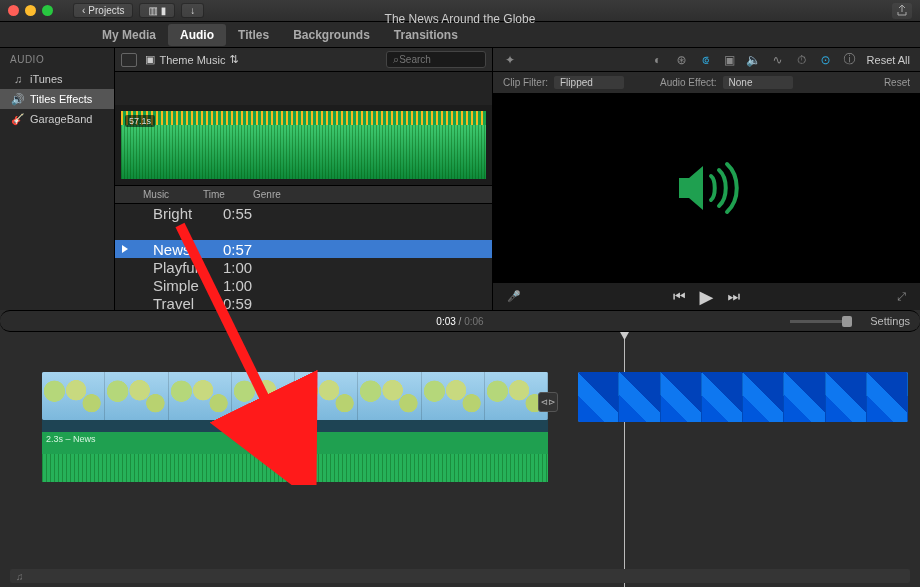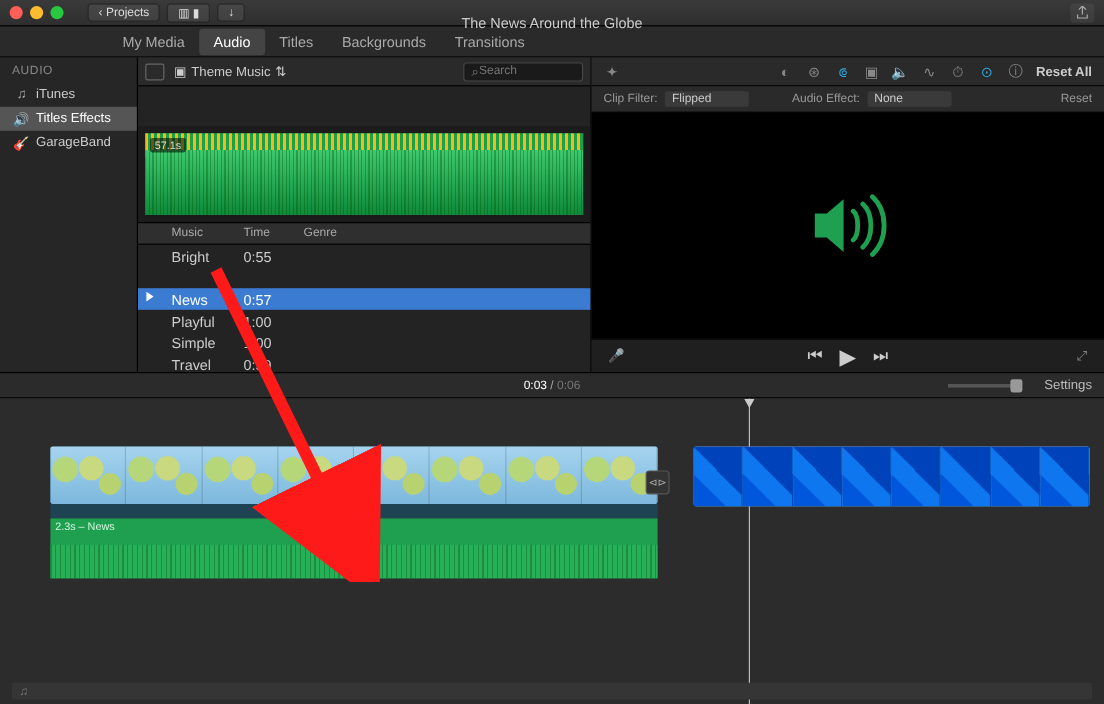--- a/index.html
+++ b/index.html
@@ -10,21 +10,21 @@
 .traffic { display: flex; gap: 6px; padding-left: 8px; }
 .tl { width: 11px; height: 11px; border-radius: 50%; }
 .tl.r { background:#ff5f57;} .tl.y{background:#febc2e;} .tl.g{background:#28c840;}
 .titlebar-center { position:absolute; left:0; right:0; text-align:center; font-size:12px; color:#ccc; pointer-events:none;margin-top:16px;}
 .tb-left { display:flex; align-items:center; margin-left:20px; gap:6px;}
 .tb-btn { background:rgba(255,255,255,0.08); border:1px solid rgba(0,0,0,0.4); border-radius:3px; padding:1px 8px; font-size:10px; color:#ddd; display:flex; align-items:center; gap:3px;}
 .tb-right { margin-left:auto; margin-right:8px; }
 .share-ic { width:20px; height:16px; background:rgba(255,255,255,0.06); border-radius:3px; display:flex; align-items:center; justify-content:center;}
 
 
-.tabs { height:26px; background:#2a2a2a; display:flex; align-items:center; padding-left:90px; border-bottom:1px solid #000;}
+.tabs { height:26px; background:#2a2a2a; display:flex; align-items:center; padding-left:90px; border-bottom:1px solid #000;font-weight:bold;}
 .tab { padding:4px 12px; color:#aaa; font-size:12px; cursor:pointer;}
 .tab.active { background:#444; border-radius:3px; color:#fff;}
 
 
 .main-top { display:flex; height:262px; background:#222;}
 .sidebar { width:115px; background:#262626; border-right:1px solid #000;}
 .sb-hdr { padding:6px 10px 4px; font-size:10px; color:#888; letter-spacing:0.5px;}
 .sb-item { padding:4px 10px 4px 12px; display:flex; align-items:center; gap:6px; color:#ccc; font-size:11px; cursor:pointer;}
 .sb-item.sel { background:#555; color:#fff;}
 .sb-ic { width:12px; height:12px; display:inline-flex; align-items:center; justify-content:center; color:#aaa;}
@@ -42,45 +42,45 @@
   background: repeating-linear-gradient(90deg,#f5b920 0 2px,transparent 2px 5px);}
 .wave-body { position:absolute; left:0; right:0; top:14px; bottom:0;
   background: repeating-linear-gradient(90deg, rgba(0,80,0,0.35) 0 1px, transparent 1px 3px),
               linear-gradient(#3ec96f,#0e8a3a);}
 .badge { position:absolute; top:4px; left:4px; background:rgba(0,0,0,0.55); color:#ddd; font-size:9px; padding:1px 4px; border-radius:2px;}
 
 .tbl-hdr { display:flex; background:#2f2f2f; border-top:1px solid #000; border-bottom:1px solid #000; font-size:10px; color:#aaa;}
 .col { padding:3px 8px;}
 .c-play{width:20px;} .c-name{width:60px;} .c-time{width:50px;} .c-genre{flex:1;}
 .tbl-body { flex:1; overflow:auto;}
-.row { display:flex; font-size:12px; color:#ccc; height:18px; align-items:flex-start; cursor:pointer;}
+.row { display:flex; font-size:15px; color:#ccc; height:18px; align-items:center; cursor:pointer;gap:10px;}
 .row.sel { background:#3b7bd1; color:#fff;margin-top:18px;}
 .row .c-play { display:flex; align-items:center; justify-content:center;}
 .play-tri { width:0;height:0;border-left:6px solid #fff;border-top:4px solid transparent;border-bottom:4px solid transparent;}
 
 .viewer { width:427px; background:#1a1a1a; display:flex; flex-direction:column;}
 .viewer-tools { height:24px; background:#2a2a2a; display:flex; align-items:center; gap:10px; padding:0 10px; border-bottom:1px solid #000;}
 .vt-group { display:flex; gap:10px; align-items:center;}
 .vt-ic { width:14px; height:14px; display:flex; align-items:center; justify-content:center; color:#888; cursor:pointer; font-size:12px;}
 .vt-ic.active { color:#2fa5d8;}
-.reset { margin-left:auto; font-size:11px; color:#ccc; cursor:pointer;font-weight:bold;}
+.reset { margin-left:auto; font-size:11px; color:#ccc; cursor:pointer;}
 
 .filter-bar { height:22px; background:#2a2a2a; display:flex; align-items:center; padding:0 10px; gap:6px; font-size:10px; color:#999; border-bottom:1px solid #000;}
 .filter-val { background:#3a3a3a; padding:1px 6px; border-radius:2px; color:#ccc; font-size:10px; min-width:70px;}
 
 .canvas { flex:1; background:#000; display:flex; align-items:center; justify-content:center;}
 .speaker { color:#1fa050; position:relative;}
 
 .playback { height:28px; background:#1f1f1f; display:flex; align-items:center; justify-content:center; gap:14px; position:relative; border-top:1px solid #000;}
 .pb-ic { color:#ccc; cursor:pointer; font-size:14px;}
 .mic { position:absolute; left:14px; color:#888;}
 .expand { position:absolute; right:14px; color:#888;}
 
 
-.timehdr { height:22px; background:#2b2b2b; display:flex; align-items:center; justify-content:center; font-size:10px; color:#aaa; border-top:1px solid #000; border-bottom:1px solid #000; position:relative;}
+.timehdr { height:22px; background:#2b2b2b; display:flex; align-items:center; justify-content:center; font-size:10px; color:#aaa; border-top:1px solid #000; border-bottom:1px solid #000; position:relative;border-radius:10px;}
 .timehdr .cur{color:#fff;} .timehdr .dur{color:#777;}
 .settings-btn { position:absolute; right:10px; color:#bbb; font-size:11px; cursor:pointer;}
 .zoom { position:absolute; right:70px; width:60px; height:3px; background:#555;}
 .zoom::after{content:"";position:absolute;right:-2px;top:-4px;width:10px;height:11px;background:#999;border-radius:2px;}
 
 .timeline { height:255px; background:#2c2c2c; padding:40px 10px 10px 40px; position:relative; overflow:hidden;}
 .vclip { height:48px; background:linear-gradient(#7ab5d4,#5a98c0); display:flex; overflow:hidden; border-radius:2px;}
 .map-seg { flex:1; background:
   radial-gradient(circle at 20% 40%, #b5d77a 0 18%, transparent 19%),
   radial-gradient(circle at 55% 38%, #c8d97f 0 22%, transparent 23%),

